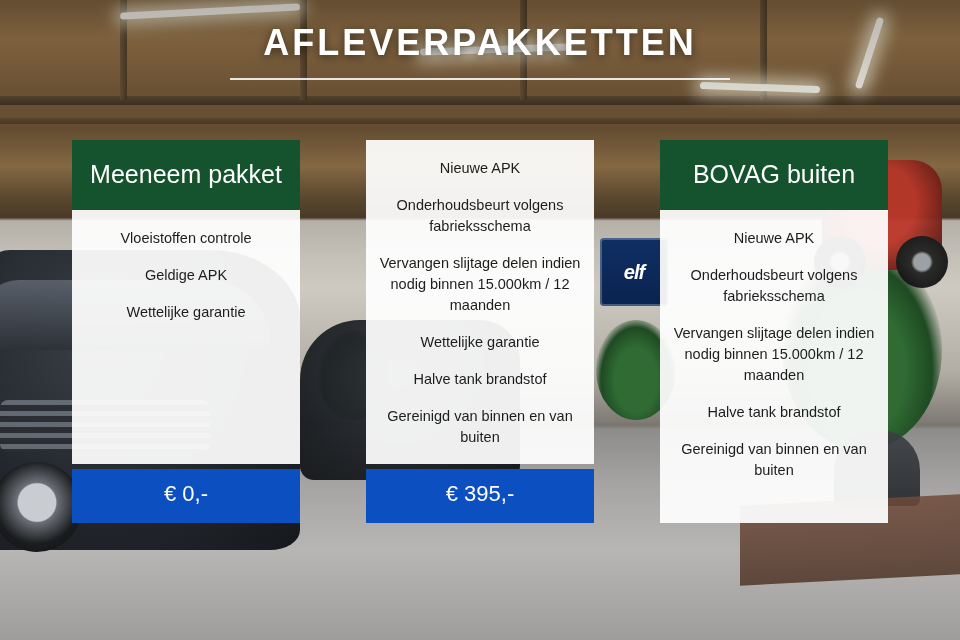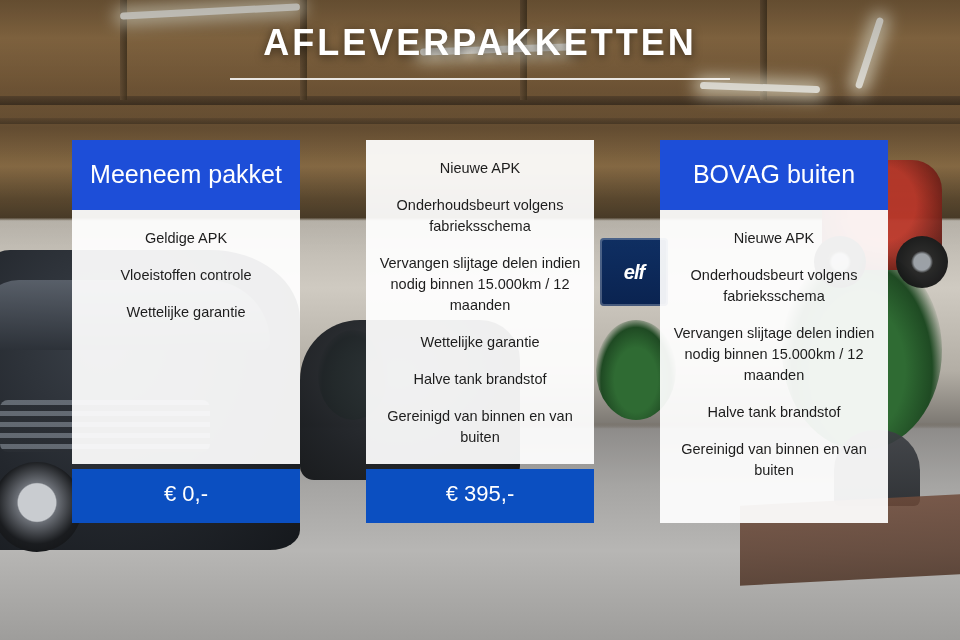--- a/index.html
+++ b/index.html
@@ -177,21 +177,21 @@
     display: flex;
     justify-content: center;
     gap: 66px;
   }
   .card {
     width: 228px;
     display: flex;
     flex-direction: column;
   }
   .card-head {
-    background: #1d4ed8;
+    background: #14532d;
     color: #fff;
     text-align: center;
     padding: 18px 10px 20px;
     font-size: 25px;
     line-height: 1.28;
     font-weight: 400;
   }
   .card-body {
     background: rgba(255,255,255,.93);
     padding: 18px 12px 16px;
@@ -266,22 +266,22 @@
   <div class="heading-wrap">
     <div class="heading">AFLEVERPAKKETTEN</div>
     <div class="heading-rule"></div>
   </div>
 
   <div class="cards">
 
     <div class="card c1">
       <div class="card-head">Meeneem pakket</div>
       <div class="card-body">
+        <div class="feature">Vloeistoffen controle</div>
         <div class="feature">Geldige APK</div>
-        <div class="feature">Vloeistoffen controle</div>
         <div class="feature">Wettelijke garantie</div>
       </div>
       <div class="card-price">€ 0,-</div>
     </div>
 
     <div class="card c2">
       <div class="card-body">
         <div class="feature">Nieuwe APK</div>
         <div class="feature">Onderhoudsbeurt volgens fabrieksschema</div>
         <div class="feature">Vervangen slijtage delen indien nodig binnen 15.000km / 12 maanden</div>

